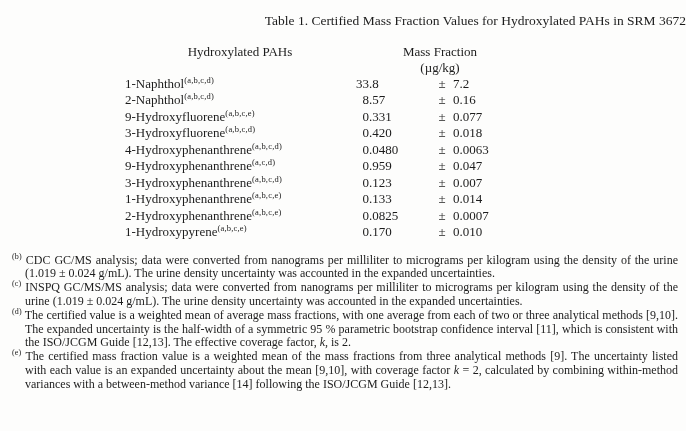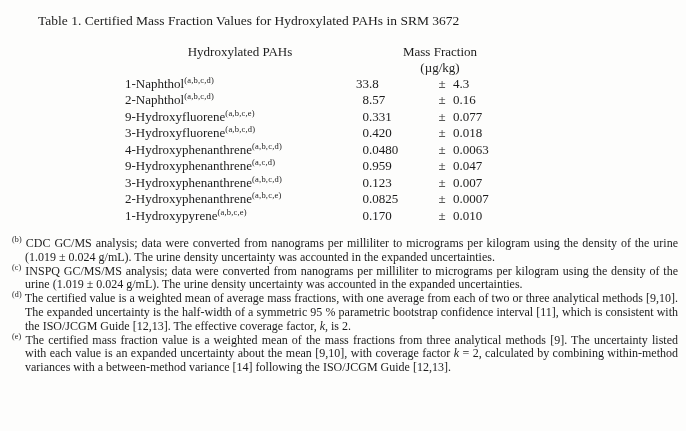--- a/index.html
+++ b/index.html
@@ -8,21 +8,21 @@
     width:686px;height:431px;
     background:#fdfdfc;
     color:#1c1c1c;
     font-family:"Liberation Serif","DejaVu Serif",serif;
     overflow:hidden;
     box-sizing:border-box;
   }
   .title{
     padding-top:12px;
     padding-left:38px;
-    text-align:left;
+    text-align:right;
     font-size:13.5px;
     line-height:17px;
     white-space:nowrap;
   }
   table.data{
     border-collapse:collapse;
     margin:15px 0 0 125px;
     table-layout:fixed;
   }
   table.data th, table.data td{
@@ -109,21 +109,21 @@
           <div>Mass Fraction</div>
           <div>(µg/kg)</div>
         </th>
       </tr>
     </thead>
     <tbody>
         <tr>
           <td class="name">1-Naphthol<sup>(a,b,c,d)</sup></td>
           <td class="val"><span class="int">33</span>.8</td>
           <td class="pm">±</td>
-          <td class="unc">4.3</td>
+          <td class="unc">7.2</td>
         </tr>
         <tr>
           <td class="name">2-Naphthol<sup>(a,b,c,d)</sup></td>
           <td class="val"><span class="int">8</span>.57</td>
           <td class="pm">±</td>
           <td class="unc">0.16</td>
         </tr>
         <tr>
           <td class="name">9-Hydroxyfluorene<sup>(a,b,c,e)</sup></td>
           <td class="val"><span class="int">0</span>.331</td>
@@ -148,20 +148,26 @@
           <td class="pm">±</td>
           <td class="unc">0.047</td>
         </tr>
         <tr>
           <td class="name">3-Hydroxyphenanthrene<sup>(a,b,c,d)</sup></td>
           <td class="val"><span class="int">0</span>.123</td>
           <td class="pm">±</td>
           <td class="unc">0.007</td>
         </tr>
         <tr>
+          <td class="name">1-Hydroxyphenanthrene<sup>(a,b,c,e)</sup></td>
+          <td class="val"><span class="int">0</span>.133</td>
+          <td class="pm">±</td>
+          <td class="unc">0.014</td>
+        </tr>
+        <tr>
           <td class="name">2-Hydroxyphenanthrene<sup>(a,b,c,e)</sup></td>
           <td class="val"><span class="int">0</span>.0825</td>
           <td class="pm">±</td>
           <td class="unc">0.0007</td>
         </tr>
         <tr>
           <td class="name">1-Hydroxypyrene<sup>(a,b,c,e)</sup></td>
           <td class="val"><span class="int">0</span>.170</td>
           <td class="pm">±</td>
           <td class="unc">0.010</td>

